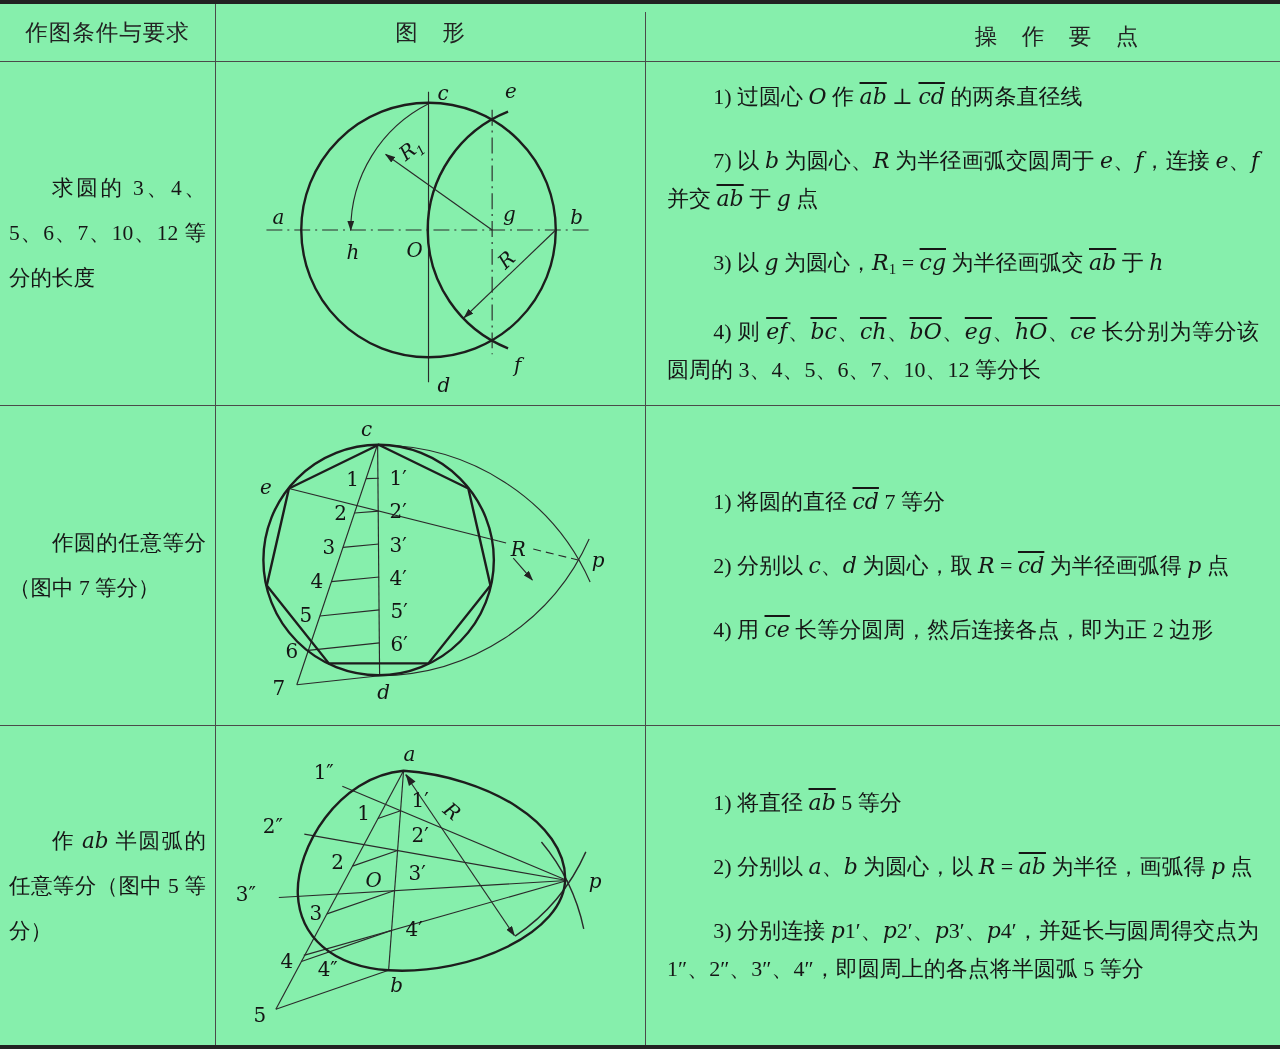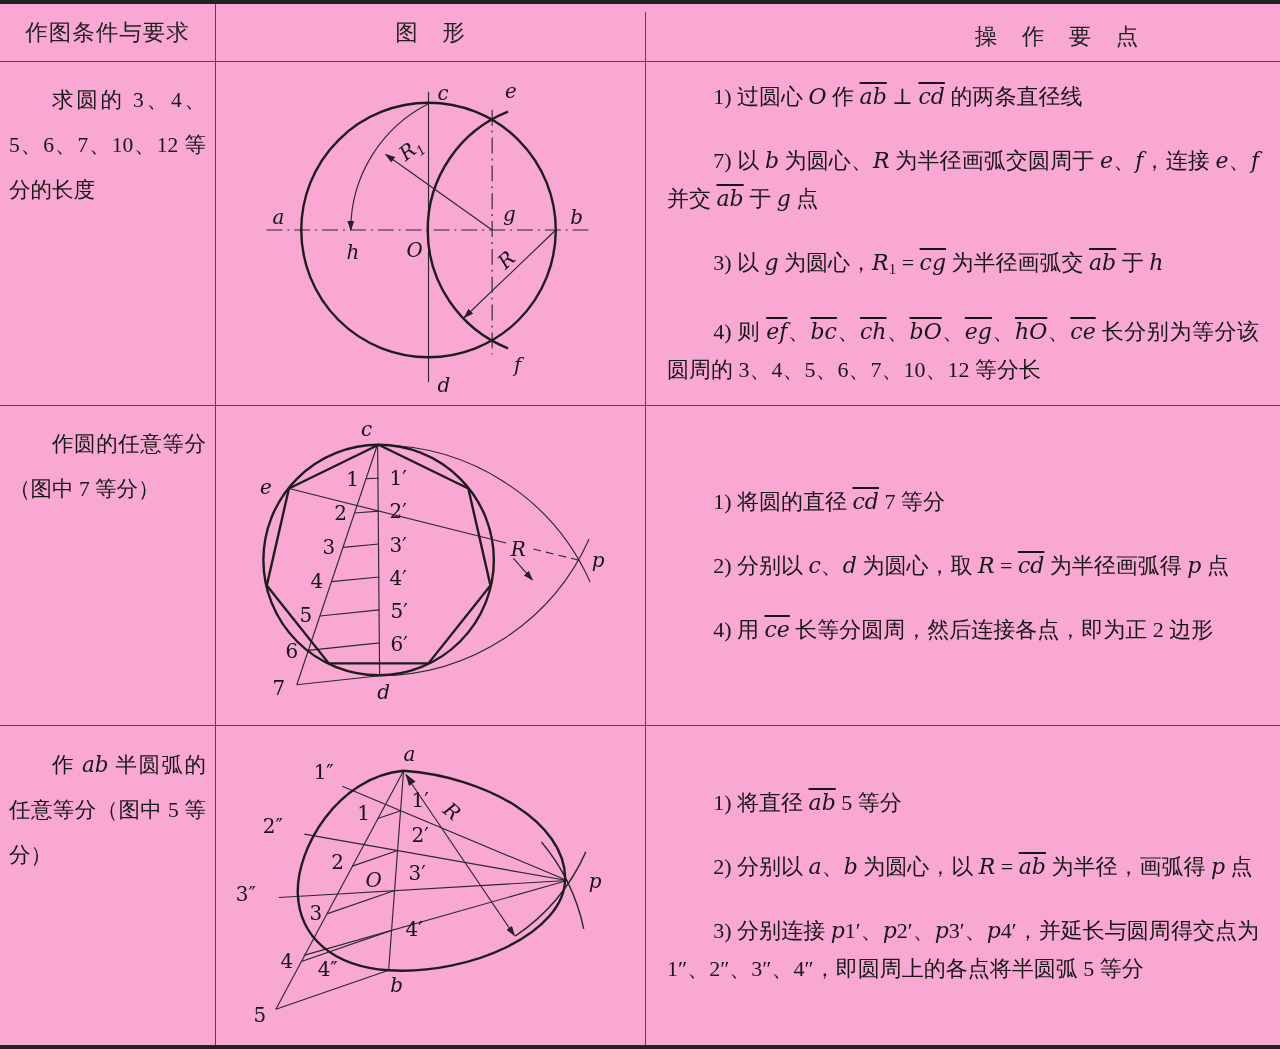--- a/index.html
+++ b/index.html
@@ -5,42 +5,42 @@
   html,body{margin:0;padding:0;}
   body{
     background:#f7f5ea;
     font-family:"Liberation Serif","DejaVu Serif",serif;
     color:#1b1b1b;
     -webkit-font-smoothing:antialiased;
   }
   .page{
     position:relative;
     width:1280px;height:1049px;
-    background:#f9a8d4;
+    background:#86efac;
     box-sizing:border-box;
     border-top:4px solid #222;
     border-bottom:4px solid #222;
     overflow:hidden;
   }
   .grid{
     display:grid;
     grid-template-columns:215px 430px 635px;
     grid-template-rows:57px 344px 320px 320px;
     width:100%;height:1041px;
   }
   .cell{box-sizing:border-box;overflow:hidden;}
   .c2,.c3{border-left:1.5px solid #4a4a4a;}
   .rt{border-top:1.5px solid #4a4a4a;}
   .head{
     display:flex;align-items:center;justify-content:center;
     font-size:22.5px;letter-spacing:1px;color:#222;
   }
   .head.c3{padding-left:188px;margin-top:8px;}
   .cond{
-    display:flex;
+    display:flex;align-items:center;
     padding:16px 9px;
   }
   .condtext{
     font-size:21.5px;line-height:45px;
     text-align:justify;text-indent:2em;
     width:100%;color:#161616;
   }
   .figcell{display:flex;align-items:center;justify-content:center;}
   .steps{
     display:flex;flex-direction:column;justify-content:center;

